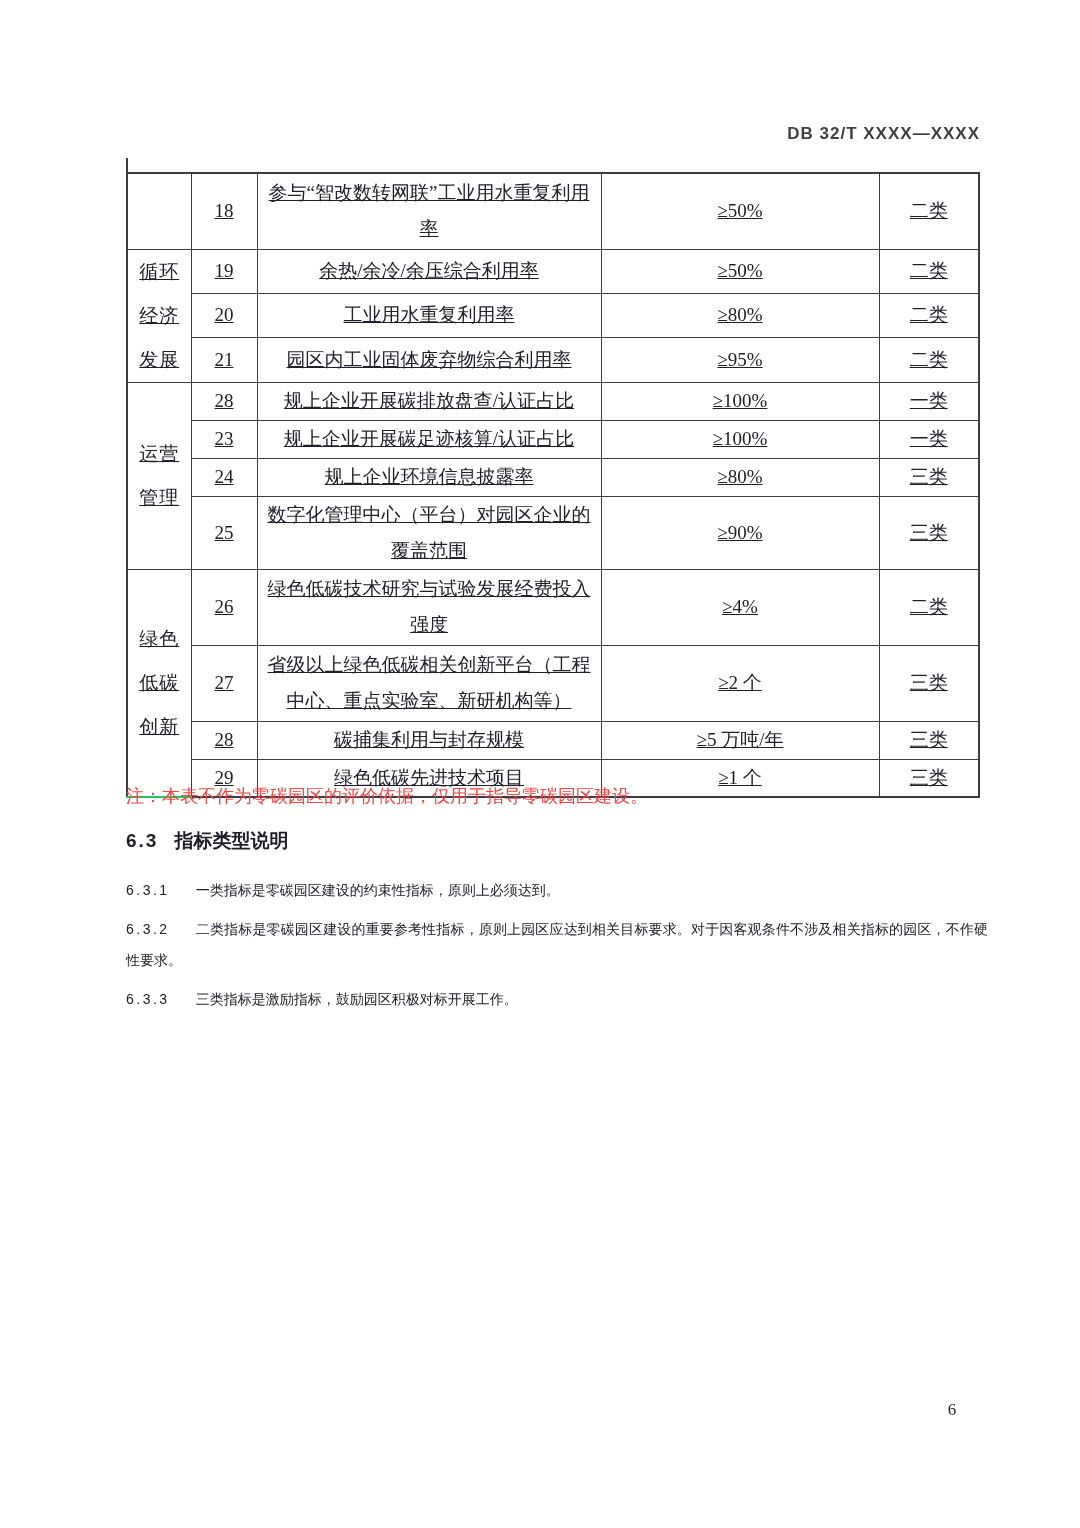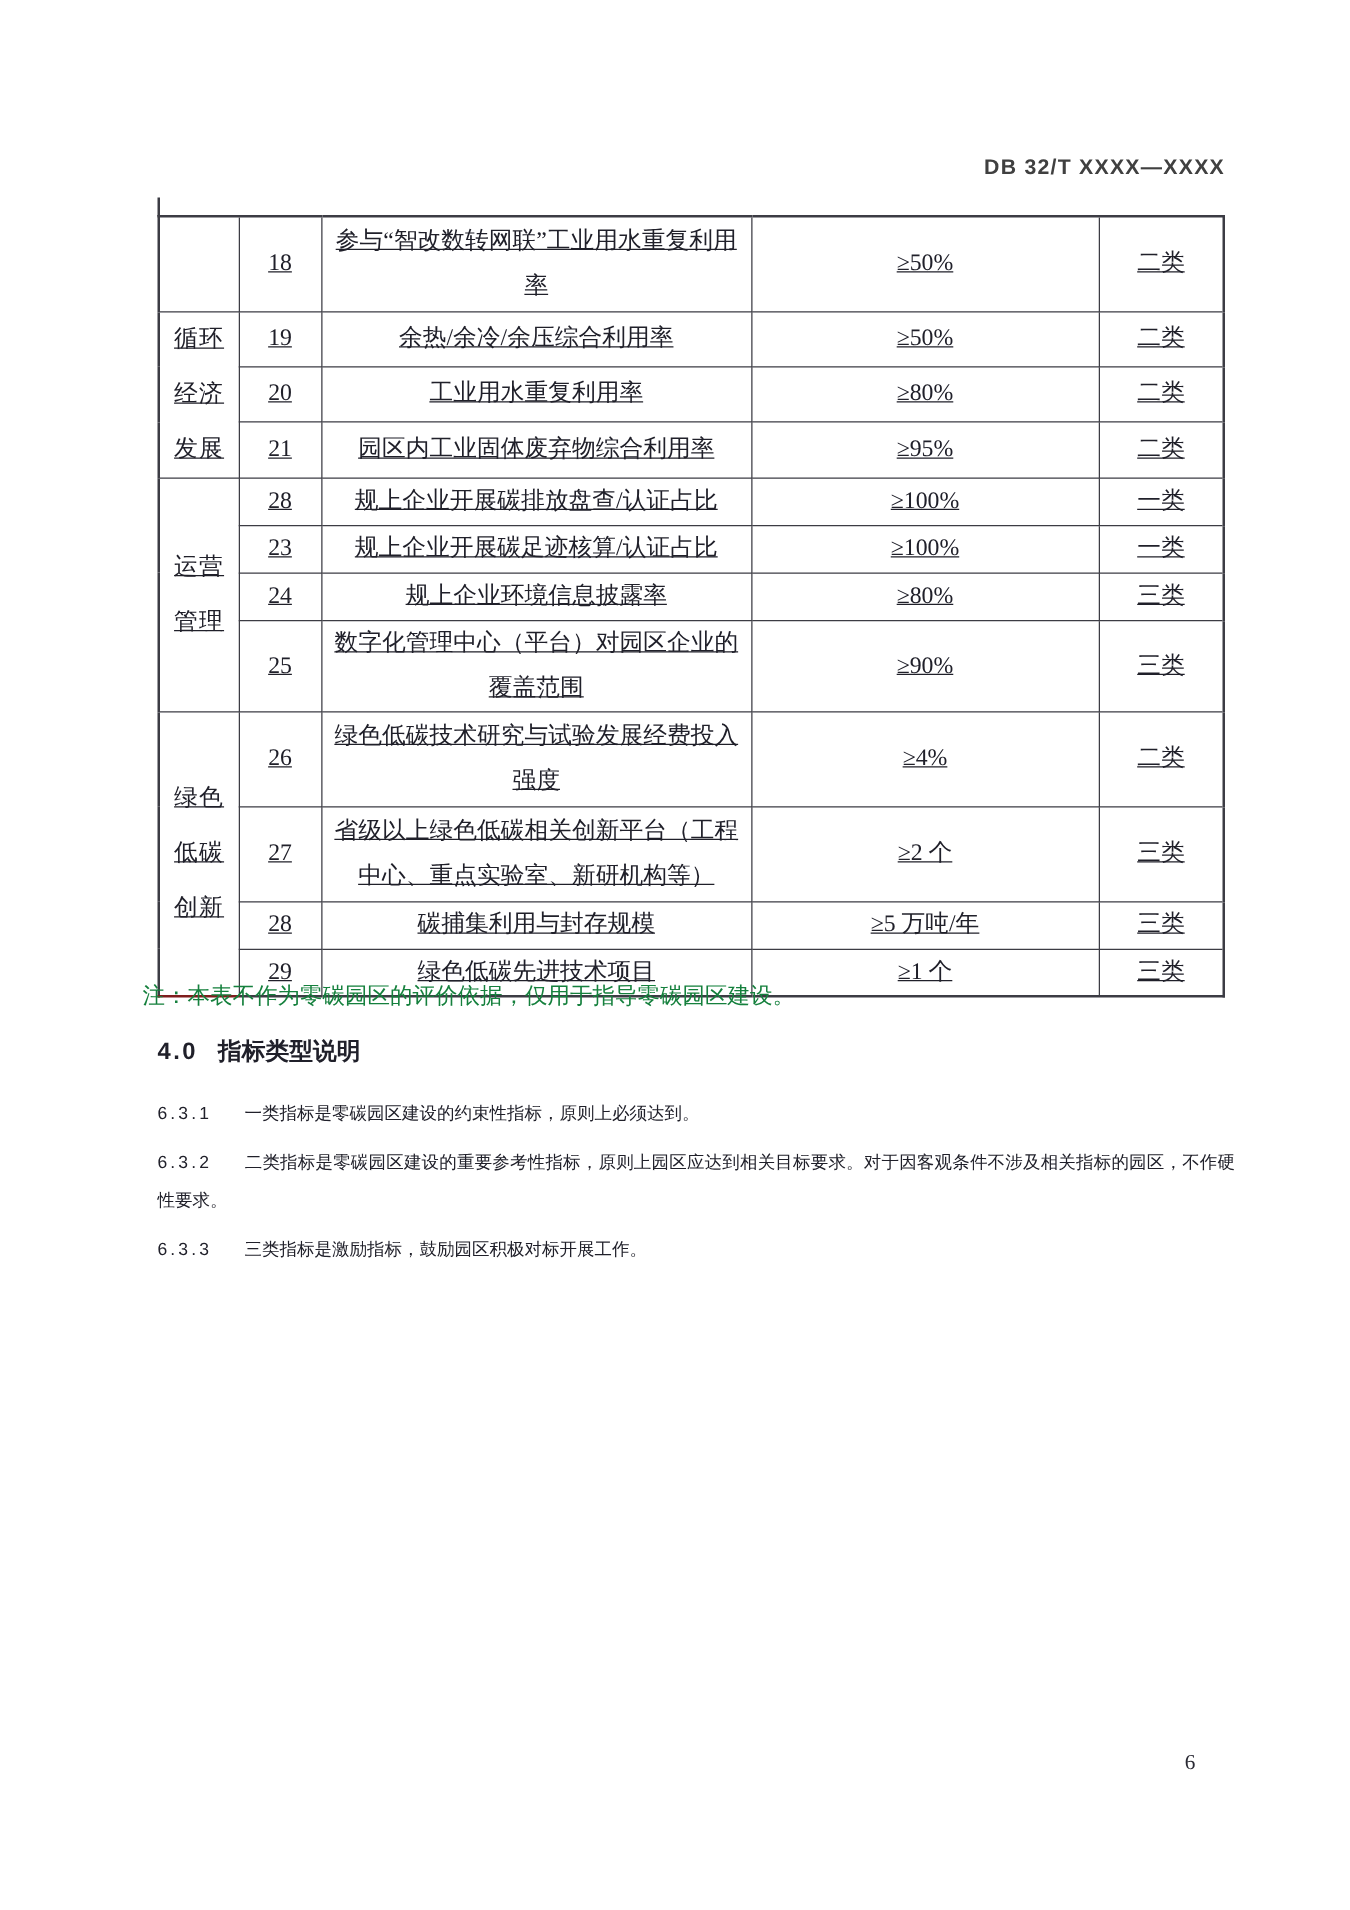--- a/index.html
+++ b/index.html
@@ -35,27 +35,27 @@
   }
   .spec tr.first-row > td { border-top:2px solid #3c3c44; }
   .spec td.no-top { border-top:none; }
   .spec td.cat {
     border-left:2px solid #3c3c44;
     padding:0 10px; line-height:44px; letter-spacing:1px;
     word-break:break-all;
   }
   .spec td.t-right { border-right:2px solid #3c3c44; }
   .spec tr.last-row > td { border-bottom:2px solid #3c3c44; }
-  .spec td.cat-last { border-bottom:2px solid #7f1d1d; }
+  .spec td.cat-last { border-bottom:2px solid #22c55e; }
   tr.r-single { height:38px; }
   tr.r-double { height:76px; }
   tr.r-mid    { height:68px; }
   .note {
-    position:absolute; top:784px; left:114px; width:860px;
-    font-size:18px; color:#15803d; line-height:24px;
+    position:absolute; top:784px; left:126px; width:860px;
+    font-size:18px; color:#ef4444; line-height:24px;
   }
   .section {
     position:absolute; top:828px; left:126px; width:862px;
     font-family:"Liberation Sans","DejaVu Sans",sans-serif;
     color:#20202a;
   }
   .sec-heading {
     font-weight:700; font-size:19px; margin-bottom:21px;
     display:flex; align-items:baseline;
   }
@@ -170,21 +170,21 @@
           <td class="t-right">三类</td>
         </tr>
       </tbody>
     </table>
   </div>
 
   <div class="note">注：本表不作为零碳园区的评价依据，仅用于指导零碳园区建设。</div>
 
   <div class="section">
     <div class="sec-heading">
-      <span class="sec-num">4.0</span>
+      <span class="sec-num">6.3</span>
       <span>指标类型说明</span>
     </div>
     <p class="clause"><span class="clause-num">6.3.1</span><span>一类指标是零碳园区建设的约束性指标，原则上必须达到。</span></p>
     <p class="clause"><span class="clause-num">6.3.2</span><span>二类指标是零碳园区建设的重要参考性指标，原则上园区应达到相关目标要求。对于因客观条件不涉及相关指标的园区，不作硬性要求。</span></p>
     <p class="clause"><span class="clause-num">6.3.3</span><span>三类指标是激励指标，鼓励园区积极对标开展工作。</span></p>
   </div>
 
   <div class="page-num">6</div>
 
 </div>

